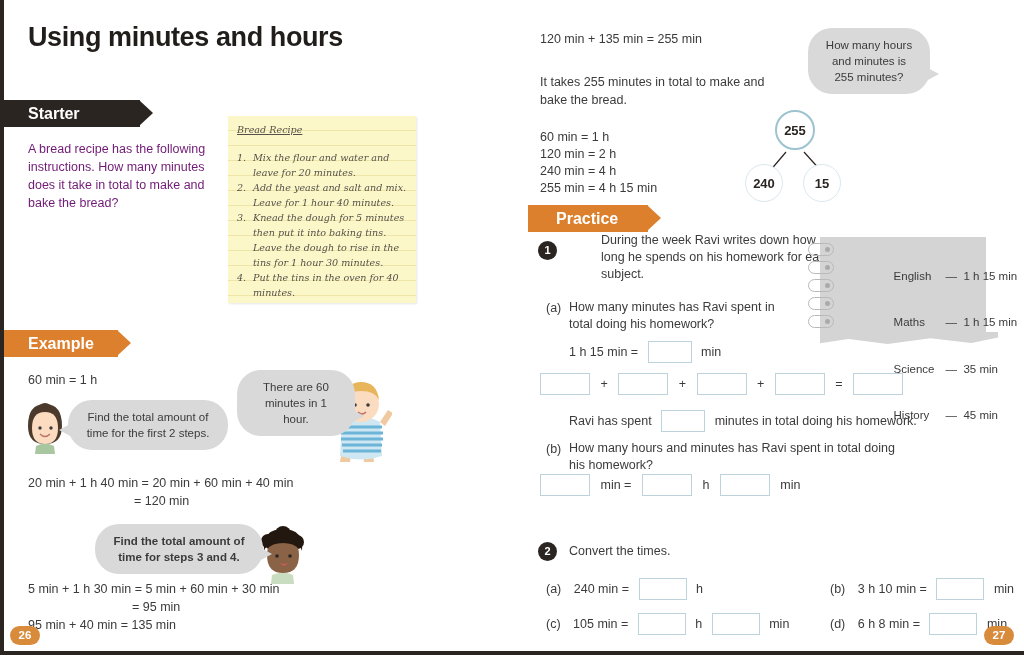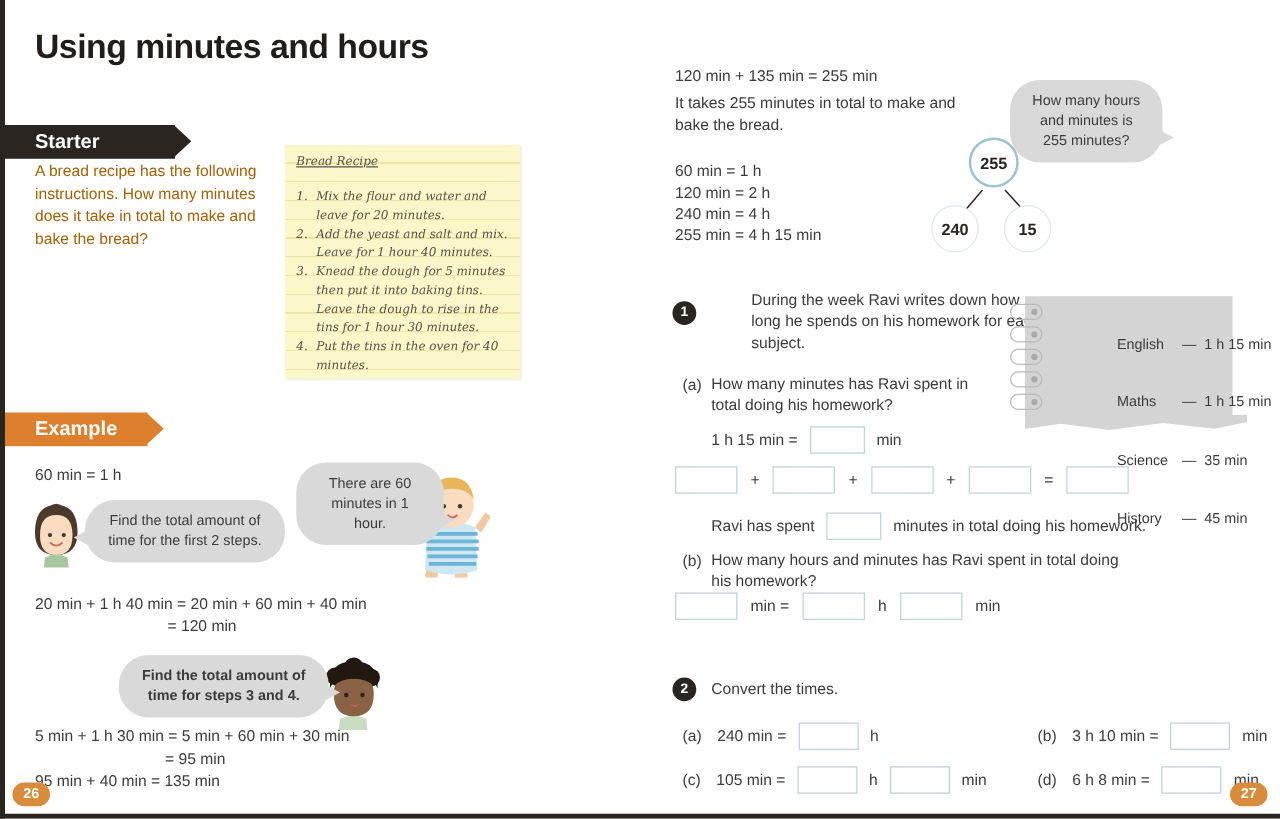--- a/index.html
+++ b/index.html
@@ -48,22 +48,22 @@
     border-top: 13.5px solid transparent;
     border-bottom: 13.5px solid transparent;
   }
   .banner.dark::after   { border-left: 14px solid #2b2522; }
   .banner.orange::after { border-left: 14px solid #dd802e; }
 
   .starter-banner { top: 100px; width: 140px; }
   .example-banner { top: 330px; width: 118px; }
 
   .starter-text {
-    position: absolute; left: 28px; top: 128px; width: 200px;
-    font-size: 12.5px; line-height: 18px; color: #a16207;
+    position: absolute; left: 28px; top: 140px; width: 200px;
+    font-size: 12.5px; line-height: 18px; color: #701a75;
   }
 
   
   .recipe {
     position: absolute; left: 228px; top: 116px; width: 188px; height: 187px;
     background: #fcf7c9;
     background-image: repeating-linear-gradient(
         to bottom, transparent 0px, transparent 14px,
         #efe5a8 14px, #efe5a8 15px);
     box-shadow: 1px 1px 2px rgba(0,0,0,.10);
@@ -257,43 +257,44 @@
 
     <div class="ex-line" style="left:28px; top:580px;">5 min + 1 h 30 min = 5 min + 60 min + 30 min</div>
     <div class="ex-line" style="left:132px; top:598px;">= 95 min</div>
     <div class="ex-line" style="left:28px; top:616px;">95 min + 40 min = 135 min</div>
 
     <div class="page-num" style="left:10px; top:626px;">26</div>
   </div>
 
   <div class="page-right">
 
-    <div class="rp-line" style="left:40px; top:52px;">120 min + 135 min = 255 min</div>
+    <div class="rp-line" style="left:40px; top:30px;">120 min + 135 min = 255 min</div>
     <div class="rp-line" style="left:40px; top:73px; width:225px;">It takes 255 minutes in total to make and bake the bread.</div>
 
     <div class="rp-line" style="left:40px; top:128px;">60 min = 1 h</div>
     <div class="rp-line" style="left:40px; top:145px;">120 min = 2 h</div>
     <div class="rp-line" style="left:40px; top:162px;">240 min = 4 h</div>
     <div class="rp-line" style="left:40px; top:179px;">255 min = 4 h 15 min</div>
 
-    <div class="bubble" style="left:308px; top:28px; width:122px;margin-top:36px;">
+    <div class="bubble" style="left:308px; top:28px; width:122px;">
       <span>How many hours and minutes is 255 minutes?</span>
       <span class="tail tail-right"></span>
     </div>
 
     <div class="bond" style="left:240px; top:110px; width:110px; height:90px;">
       <svg width="110" height="90">
         <line x1="46" y1="42" x2="29" y2="62" stroke="#2b2522" stroke-width="1.2"></line>
         <line x1="64" y1="42" x2="82" y2="62" stroke="#2b2522" stroke-width="1.2"></line>
       </svg>
       <div class="bond-circle bond-parent" style="left:35px; top:0;">255</div>
       <div class="bond-circle bond-child" style="left:5px;  top:54px;">240</div>
       <div class="bond-circle bond-child" style="left:63px; top:54px;">15</div>
     </div>
 
+    <div class="banner orange" style="top:205px; left:28px; width:120px;">Practice</div>
 
     <div class="q-num" style="left:38px; top:241px;">1</div>
     <div class="rp-line" style="left:69px; top:232px; width:240px; line-height:17px;margin-left:32px;">During the week Ravi writes down how long he spends on his homework for each subject.</div>
 
     <div class="notepad" style="left:320px; top:237px;">
       <span class="ring" style="top:6px;"></span>
       <span class="ring" style="top:24px;"></span>
       <span class="ring" style="top:42px;"></span>
       <span class="ring" style="top:60px;"></span>
       <span class="ring" style="top:78px;"></span>

